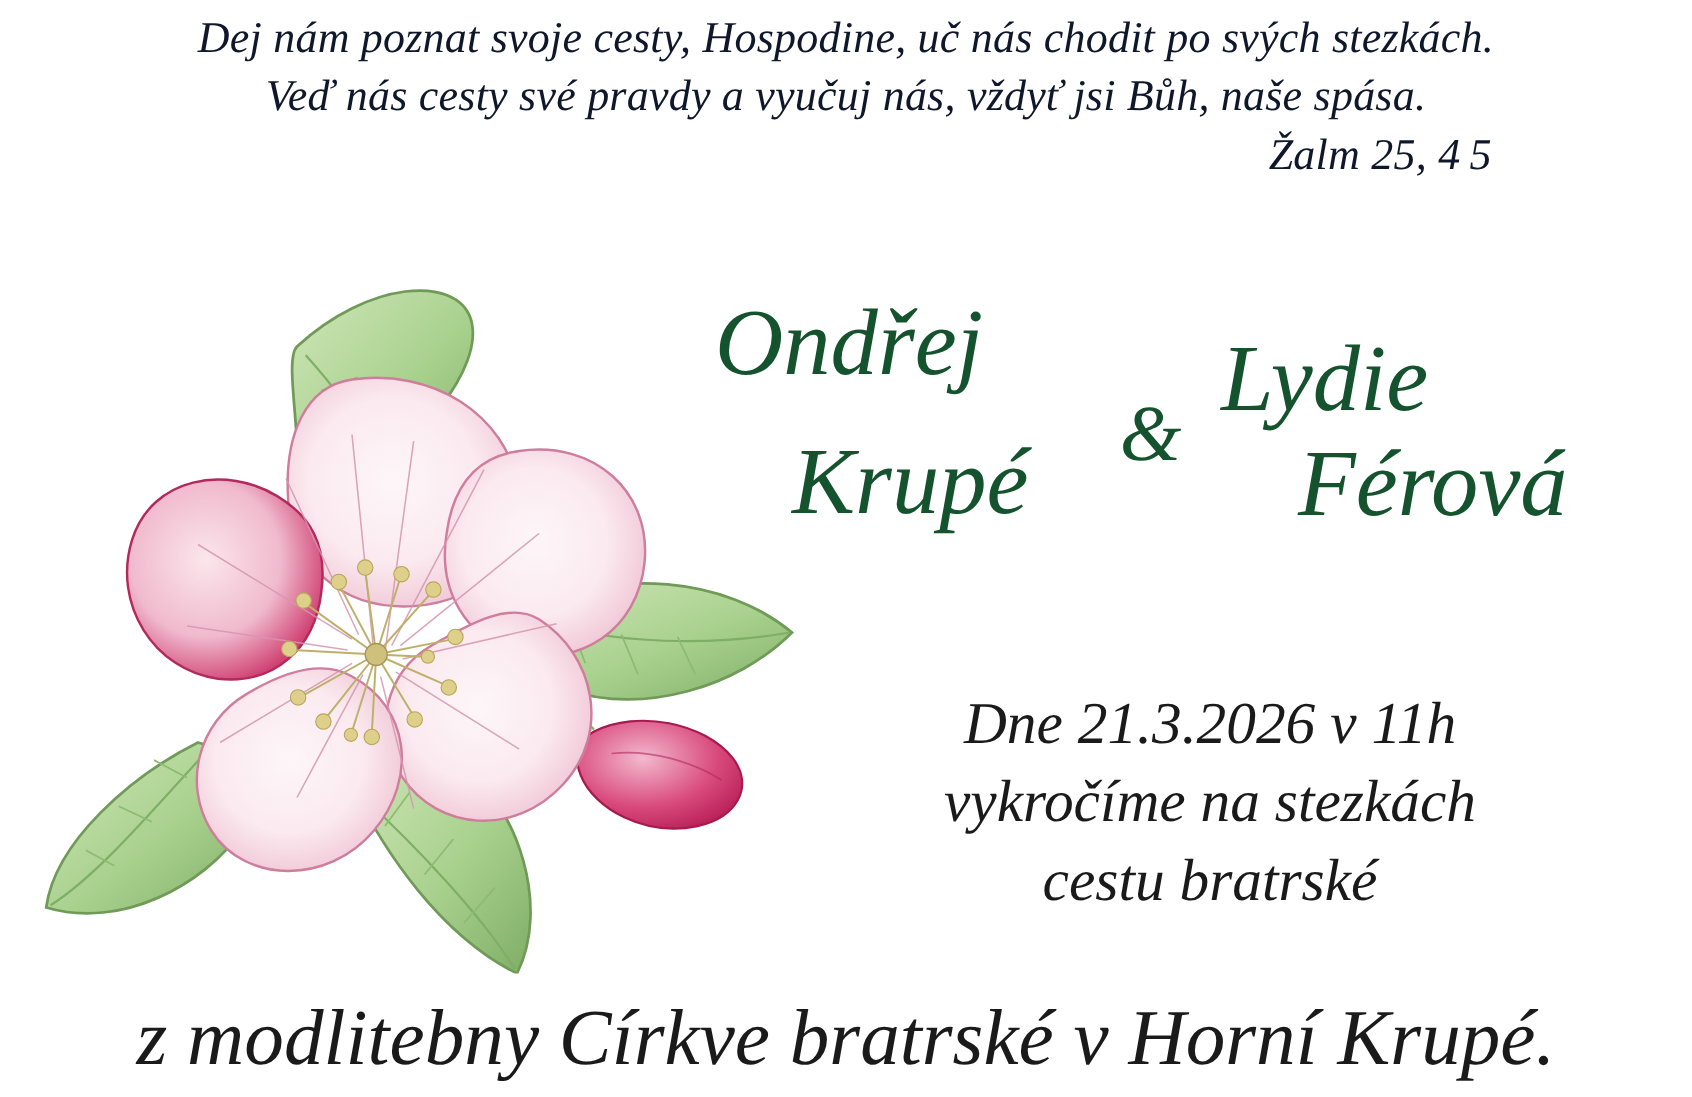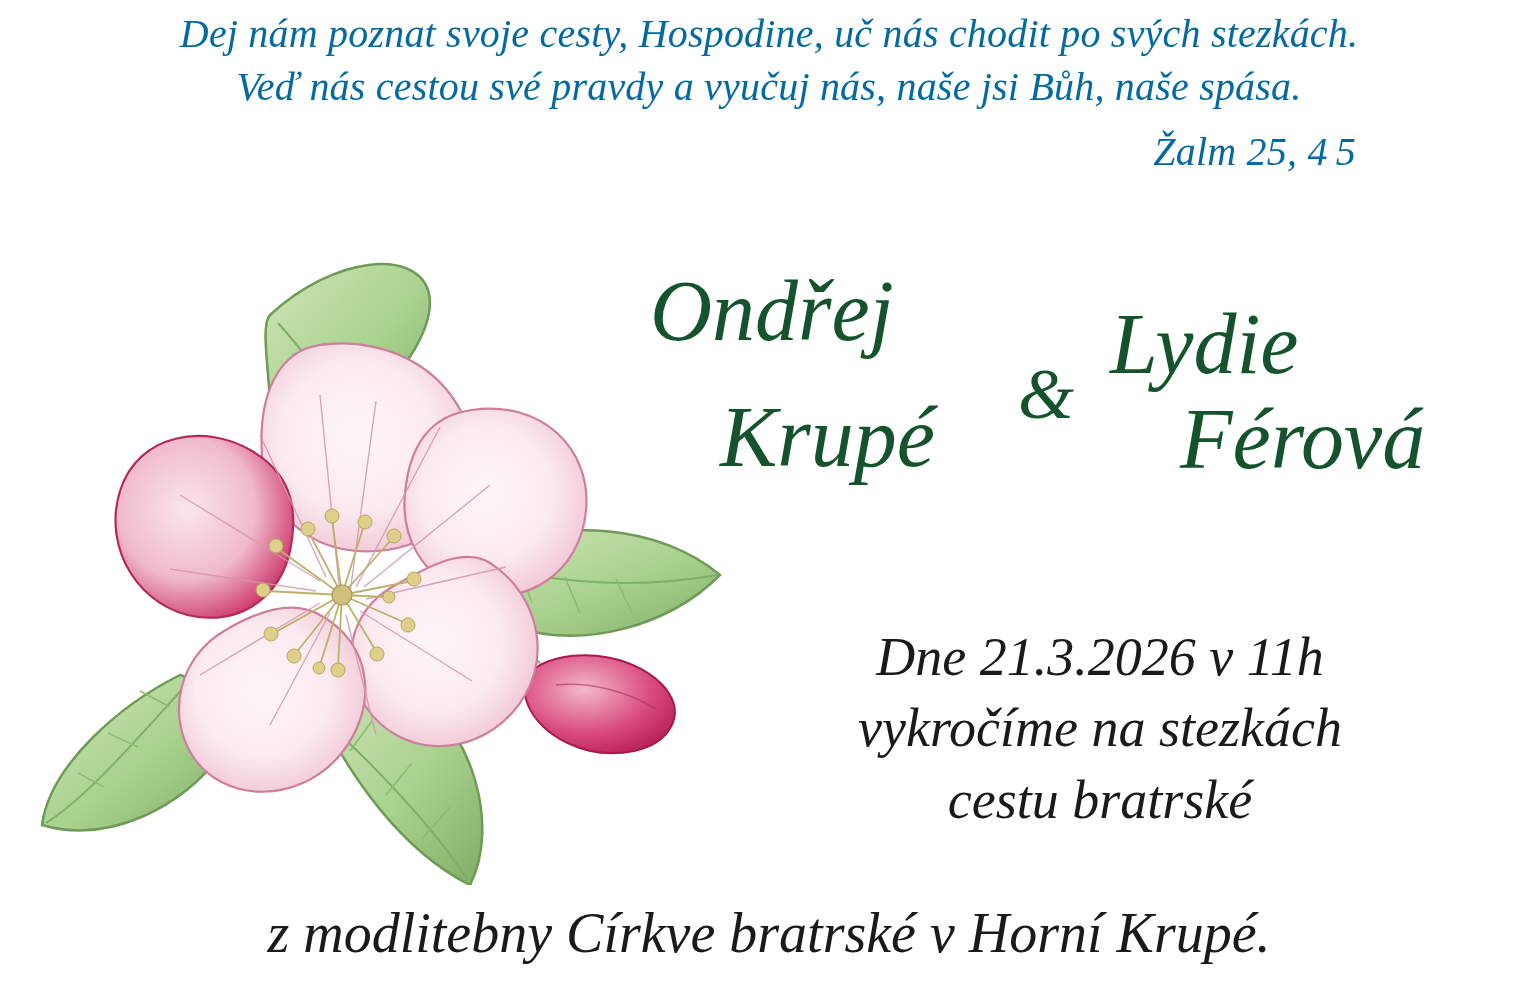--- a/index.html
+++ b/index.html
@@ -17,32 +17,32 @@
   }
 
   
   .verse {
     position: absolute;
     top: 8px;
     left: 0;
     width: 1538px;
     text-align: center;
     font-style: italic;
-    color: #0369a1;
+    color: #0f172a;
     font-size: 40px;
     line-height: 1.32;
     letter-spacing: 0.2px;
   }
   .verse .line1 { display: block; }
   .verse .line2 { display: block; }
   .verse .ref {
     display: block;
     text-align: right;
     padding-right: 182px;
-    margin-top: 12px;
+    margin-top: 1px;
   }
 
   
   .names {
     position: absolute;
     left: 620px;
     top: 268px;
     width: 900px;
     height: 260px;
     color: #14532d;
@@ -105,42 +105,42 @@
   .details span { display: block; }
 
   .venue {
     position: absolute;
     left: 0;
     top: 900px;
     width: 1538px;
     text-align: center;
     font-style: italic;
     color: #1a1a1a;
-    font-size: 56px;
+    font-size: 72px;
     line-height: 1.2;
   }
 
   
   .flower {
     position: absolute;
     left: 20px;
     top: 195px;
     width: 730px;
     height: 690px;
   }
   .flower svg { display: block; }
 </style>
 </head>
 <body>
 
 <div id="page">
 
   <div class="verse">
     <span class="line1">Dej nám poznat svoje cesty, Hospodine, uč nás chodit po svých stezkách.</span>
-    <span class="line2">Veď nás cestou své pravdy a vyučuj nás, naše jsi Bůh, naše spása.</span>
+    <span class="line2">Veď nás cesty své pravdy a vyučuj nás, vždyť jsi Bůh, naše spása.</span>
     <span class="ref">Žalm 25, 4 5</span>
   </div>
 
   <div class="flower">
     <svg viewBox="0 0 730 690" width="730" height="690" xmlns="http://www.w3.org/2000/svg">
       <defs>
         <radialGradient id="petalg" cx="45%" cy="45%" r="62%">
           <stop offset="0%" stop-color="#fdf6f8"></stop>
           <stop offset="58%" stop-color="#fbeaf0"></stop>
           <stop offset="100%" stop-color="#efc2d2"></stop>

